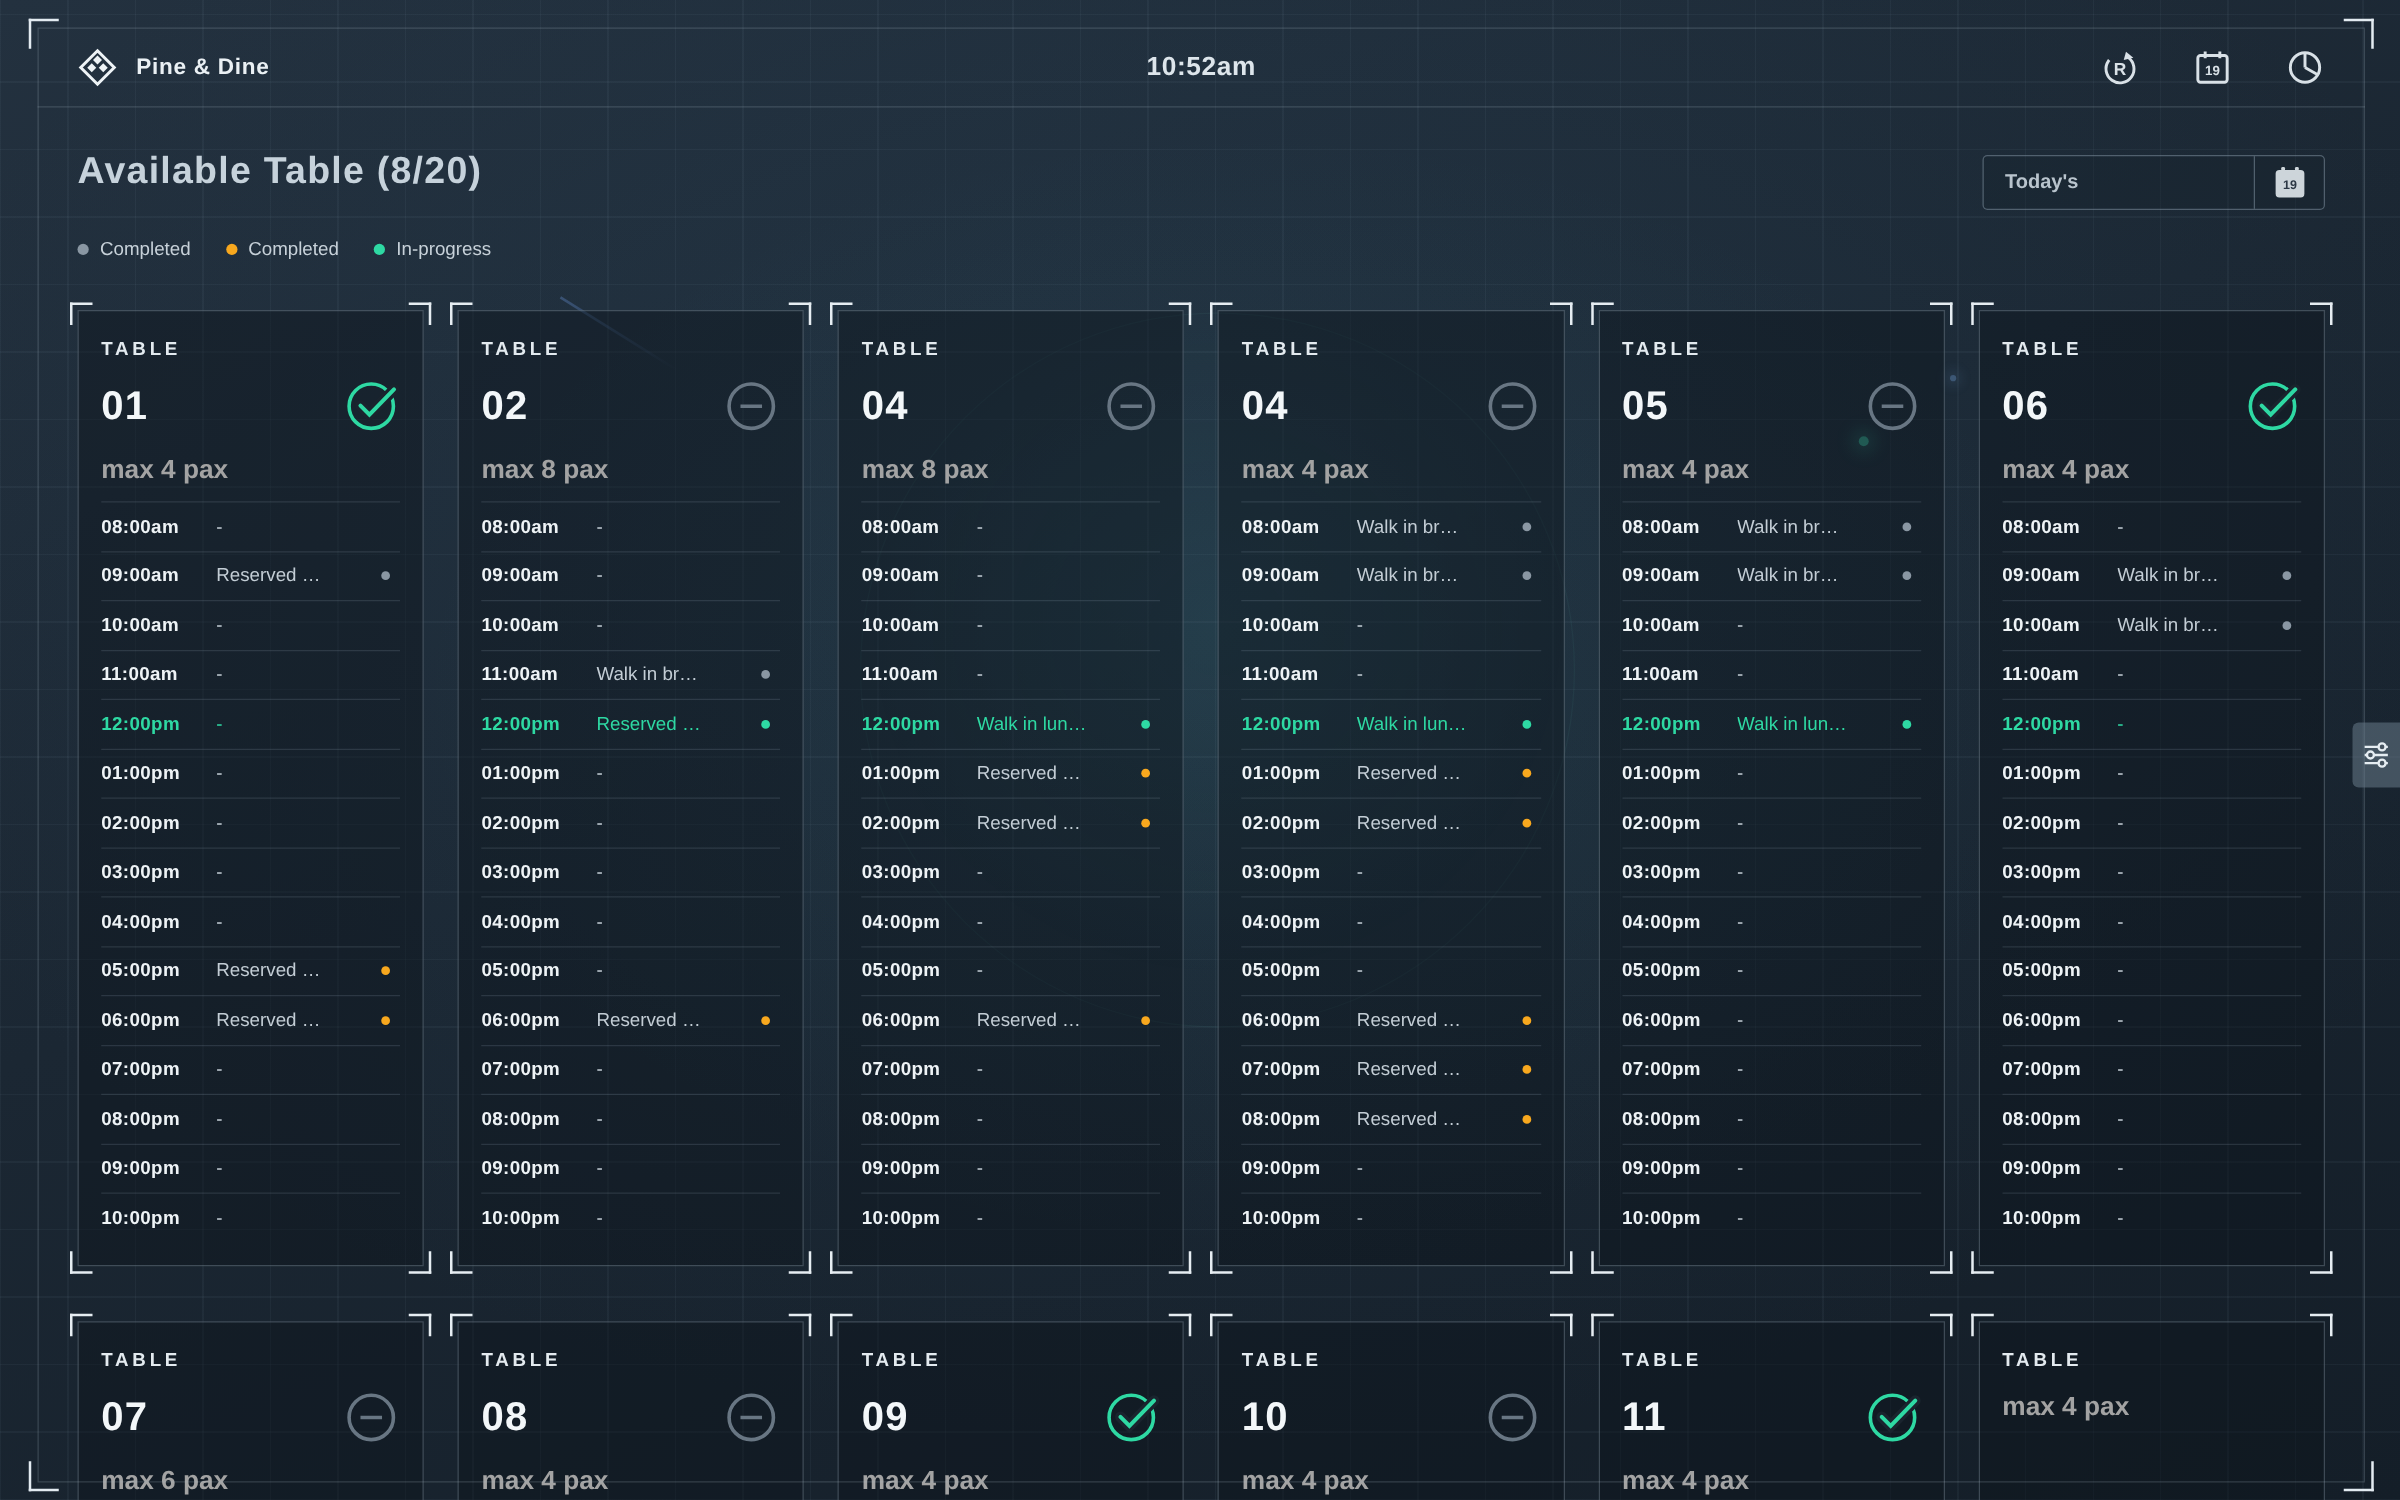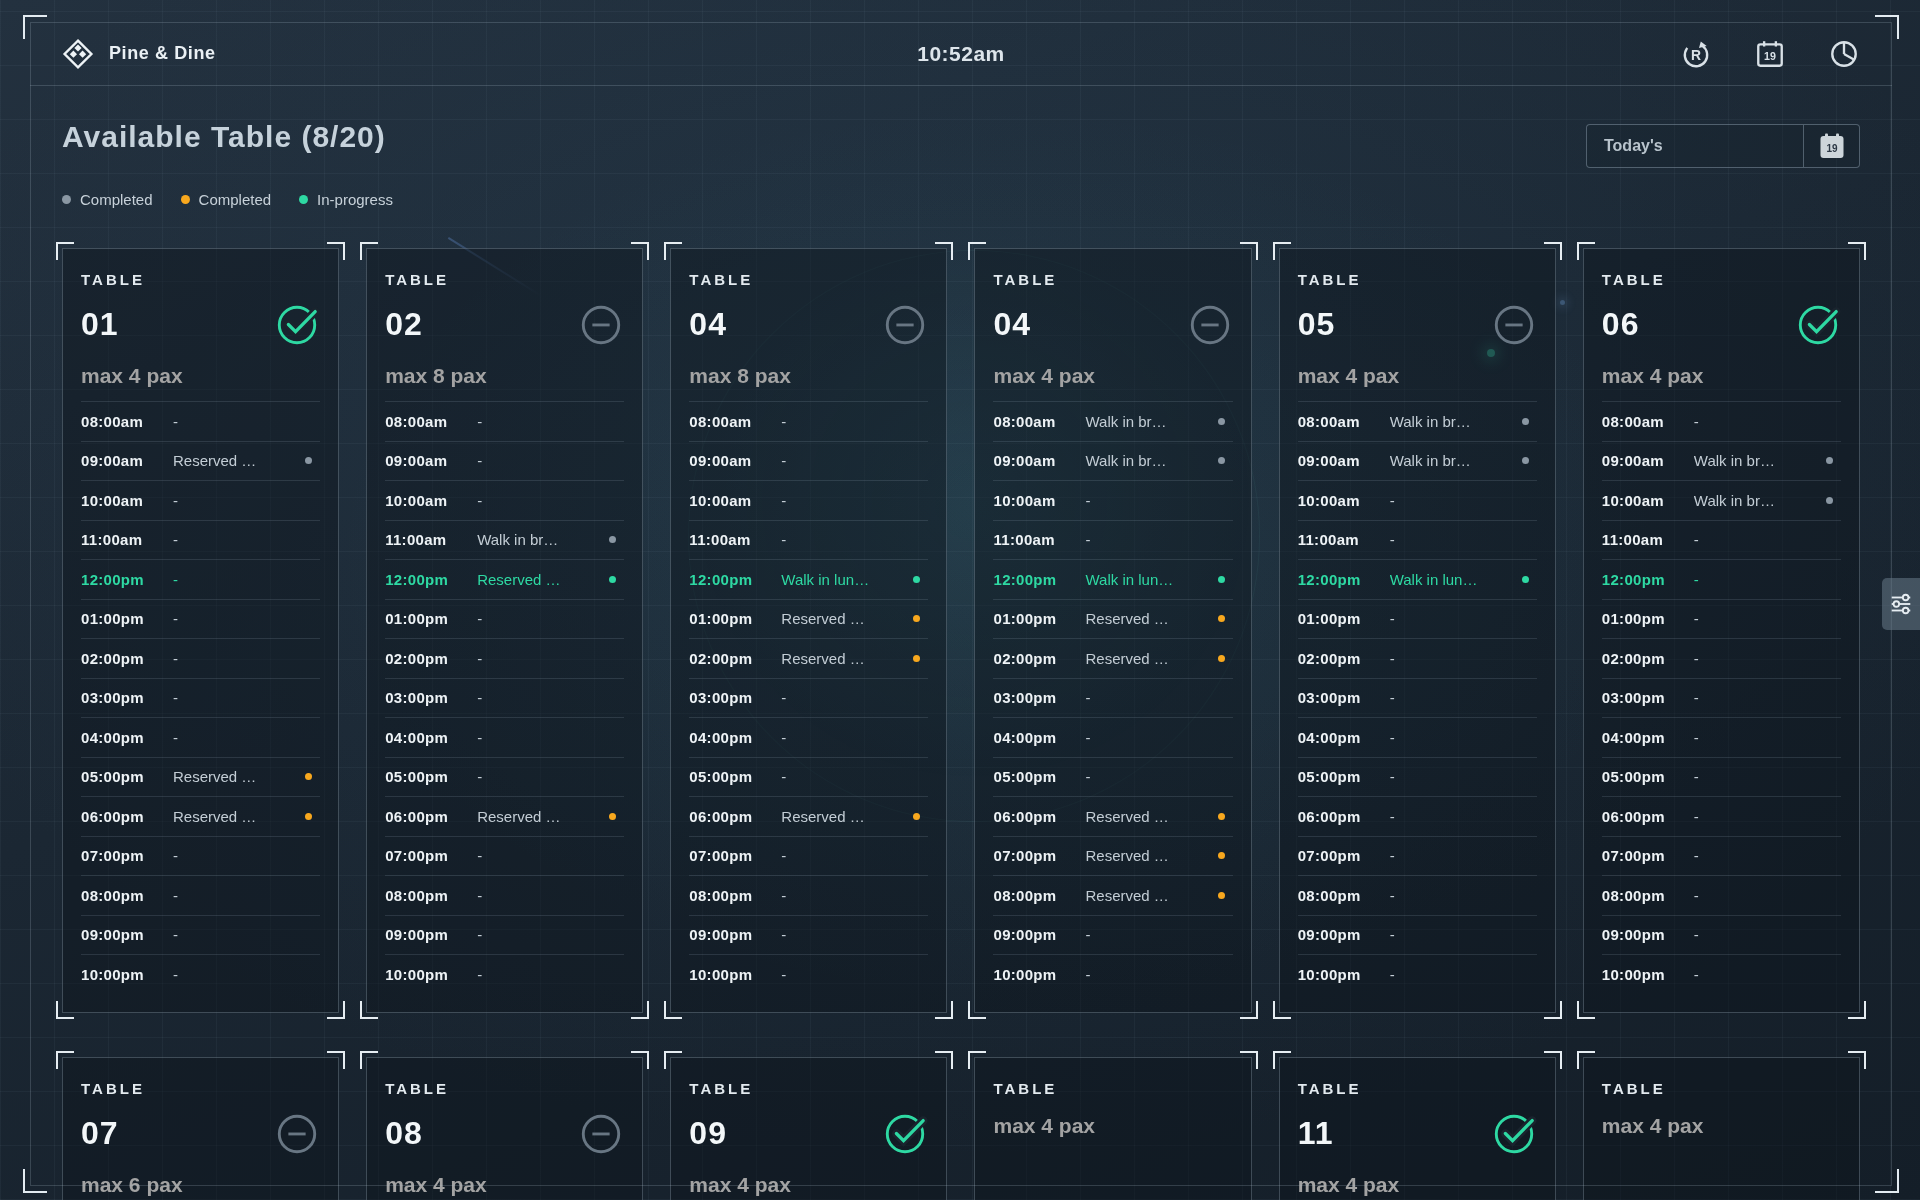--- a/index.html
+++ b/index.html
@@ -959,20 +959,30 @@
     </div>
     <div class="card-max">max 4 pax</div>
     <div class="slots"></div>
   </section>
 
   <section class="card">
     <i class="cb tl"></i>
     <i class="cb tr"></i>
 
     <div class="card-label">TABLE</div>
+    <div class="num-row">
+      <div class="card-num">10</div>
+
+      <span class="status-icon icon-minus">
+        <svg width="46" height="46" viewBox="0 0 48 48" fill="none">
+          <circle cx="24" cy="25" r="18.5" stroke="currentColor" stroke-width="3"></circle>
+          <line x1="15" y1="25" x2="33" y2="25" stroke="currentColor" stroke-width="3"></line>
+        </svg>
+      </span>
+    </div>
     <div class="card-max">max 4 pax</div>
     <div class="slots"></div>
   </section>
 
   <section class="card">
     <i class="cb tl"></i>
     <i class="cb tr"></i>
 
     <div class="card-label">TABLE</div>
     <div class="num-row">

